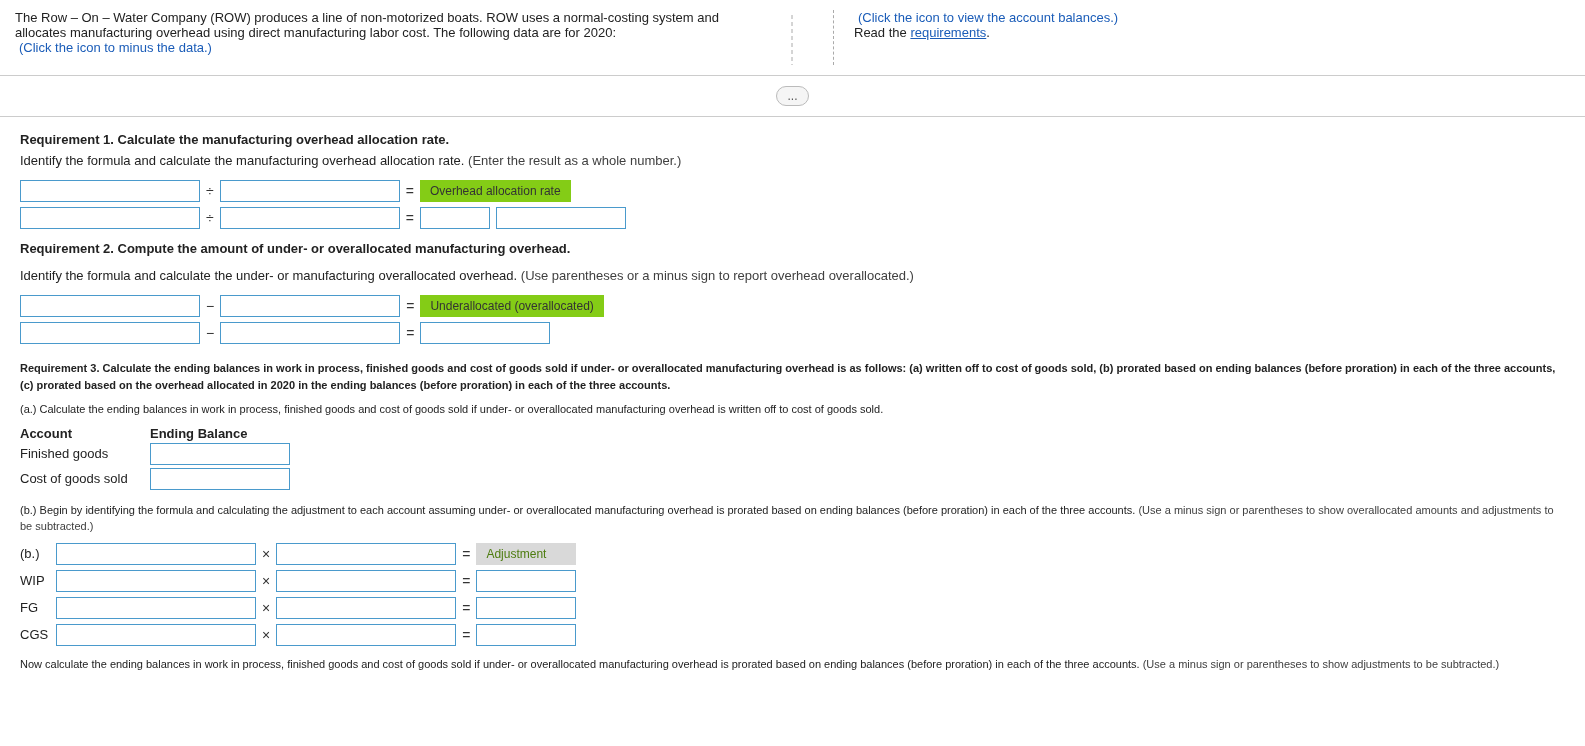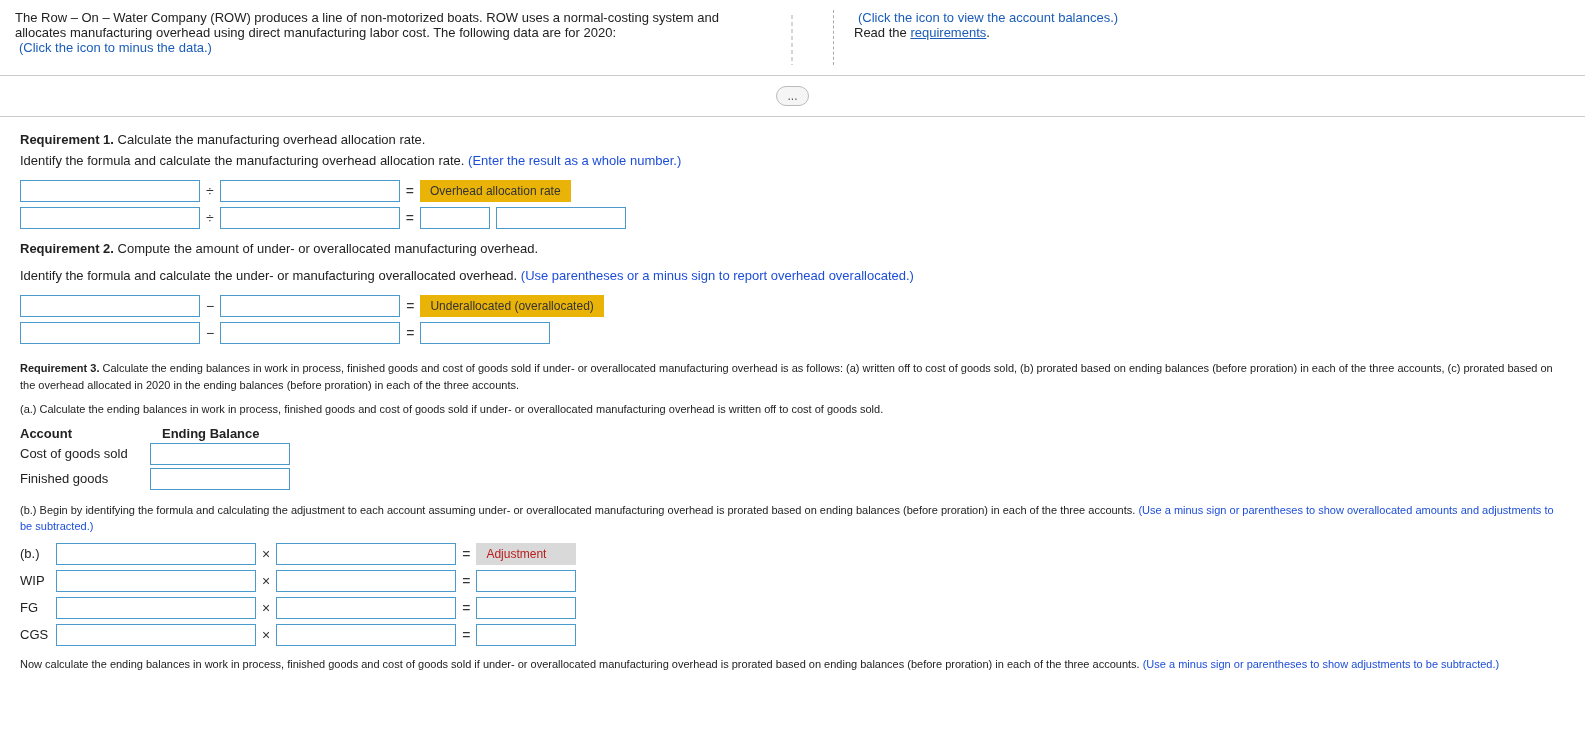--- a/index.html
+++ b/index.html
@@ -26,23 +26,23 @@
       font-size: 12px;
       cursor: pointer;
       color: #555;
     }
     
     .main-content {
       padding: 15px 20px;
     }
     
     .requirement-heading { font-weight: bold; margin-bottom: 6px; }
-    .requirement-heading span { font-weight: normal; }
+    .requirement-heading span { font-weight: bold; }
     .instruction { margin-bottom: 8px; }
-    .green-text { color: #1d4ed8; }
+    .green-text { color: #404040; }
     .blue-link { color: #1a5cb8; text-decoration: underline; cursor: pointer; }
     
     .formula-row {
       display: flex;
       align-items: center;
       gap: 6px;
       margin-bottom: 5px;
     }
     
     .formula-input {
@@ -52,60 +52,60 @@
       outline: none;
       font-size: 12px;
       padding: 0 4px;
     }
     .formula-input-wide { width: 180px; }
     .formula-input-medium { width: 180px; }
     .formula-input-narrow { width: 70px; }
     .formula-input-result { width: 130px; }
     
     .formula-label {
-      background: #eab308;
+      background: #84cc16;
       padding: 2px 10px;
       font-size: 12px;
       color: #333;
       white-space: nowrap;
       height: 22px;
       display: flex;
       align-items: center;
     }
     
     .operator { font-size: 14px; color: #333; }
     .equals { font-size: 14px; color: #333; }
     
     .section-gap { margin-bottom: 12px; }
     .section-gap-lg { margin-bottom: 16px; }
     
     .req3-text { font-size: 11px; line-height: 1.5; margin-bottom: 8px; }
     
     .account-table { margin-bottom: 12px; }
-    .account-table-header { display: flex; gap: 12px; margin-bottom: 2px; }
+    .account-table-header { display: flex; gap: 0; margin-bottom: 2px; }
     .account-col-header { font-weight: bold; font-size: 13px; }
     .account-col-name { width: 130px; }
     .account-col-balance { width: 150px; }
     
     .account-row { display: flex; align-items: center; margin-bottom: 3px; }
     .account-name { width: 130px; font-size: 13px; }
     .account-input {
       border: 1.5px solid #4a9acc;
       background: #fff;
       height: 22px;
       width: 140px;
       outline: none;
       font-size: 12px;
       padding: 0 4px;
     }
     .adjustment-label {
       background: #d9d9d9;
       padding: 2px 10px;
       font-size: 12px;
-      color: #b91c1c;
+      color: #4d7c0f;
       white-space: nowrap;
       height: 22px;
       display: flex;
       align-items: center;
       width: 100px;
     }
     
     .formula-row-b { display: flex; align-items: center; gap: 6px; margin-bottom: 5px; }
     .row-label { width: 30px; font-size: 13px; }
     .formula-input-b1 { width: 200px; }
@@ -216,27 +216,27 @@
       <strong>Requirement 3.</strong><span> Calculate the ending balances in work in process, finished goods and cost of goods sold if under- or overallocated manufacturing overhead is as follows: (a) written off to cost of goods sold, (b) prorated based on ending balances (before proration) in each of the three accounts, (c) prorated based on the overhead allocated in 2020 in the ending balances (before proration) in each of the three accounts.</span>
     </p>
     <p class="req3-text section-gap">(a.) Calculate the ending balances in work in process, finished goods and cost of goods sold if under- or overallocated manufacturing overhead is written off to cost of goods sold.</p>
 
     <div class="account-table">
       <div class="account-table-header">
         <div class="account-col-header account-col-name">Account</div>
         <div class="account-col-header account-col-balance">Ending Balance</div>
       </div>
       <div class="account-row">
+        <div class="account-name">Finished goods</div>
+        <input class="account-input" type="text" style="">
+      </div>
+      <div class="account-row">
         <div class="account-name">Cost of goods sold</div>
         <input class="account-input" type="text" style="">
       </div>
-      <div class="account-row">
-        <div class="account-name">Finished goods</div>
-        <input class="account-input" type="text" style="">
-      </div>
     </div>
 
     <p class="req3-text section-gap">
       <span>(b.) Begin by identifying the formula and calculating the adjustment to each account assuming under- or overallocated manufacturing overhead is prorated based on ending balances (before proration) in each of the three accounts.</span> <span class="green-text">(Use a minus sign or parentheses to show overallocated amounts and adjustments to be subtracted.)</span>
     </p>
 
     <div>
 
       <div class="formula-row-b">
         <div class="row-label">(b.)</div>

